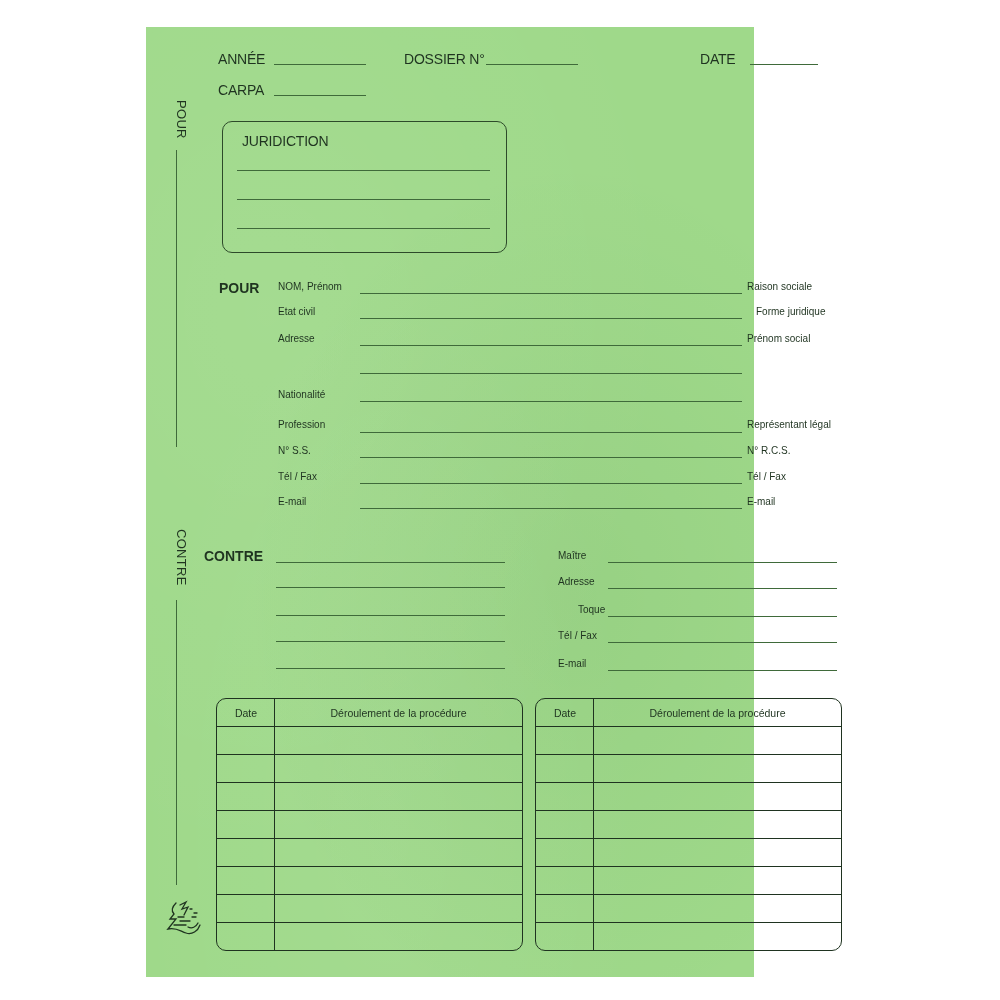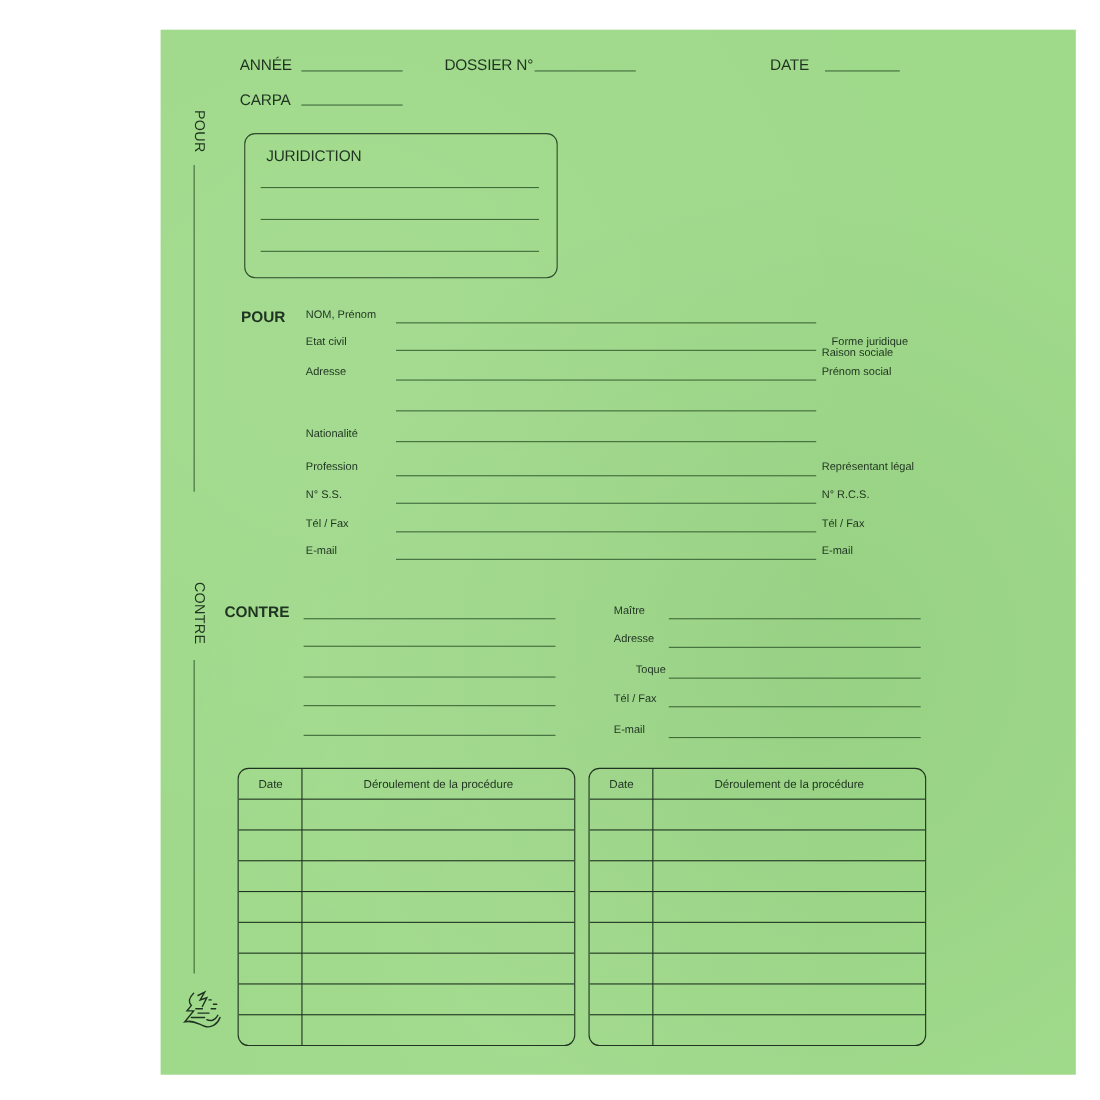--- a/index.html
+++ b/index.html
@@ -3,21 +3,21 @@
   <meta charset="utf-8">
   <style>
     html, body { margin: 0; padding: 0; }
     body {
       width: 1000px; height: 1000px; background: #ffffff;
       position: relative; overflow: hidden;
       font-family: "Liberation Sans", "DejaVu Sans", sans-serif;
       color: #1f3320;
     }
     .folder {
-      position: absolute; left: 146px; top: 27px; width: 832px; height: 950px;
+      position: absolute; left: 146px; top: 27px; width: 608px; height: 950px;
       background: #9fd98a;
       background-image:
         radial-gradient(ellipse at 20% 30%, rgba(255,255,255,0.06), transparent 60%),
         radial-gradient(ellipse at 70% 60%, rgba(0,60,0,0.05), transparent 55%),
         radial-gradient(ellipse at 40% 85%, rgba(255,255,255,0.05), transparent 50%);
     }
     .abs { position: absolute; }
     .lbl { position: absolute; font-size: 14px; letter-spacing: -0.2px; white-space: nowrap; }
     .lbl-sm { position: absolute; font-size: 10px; white-space: nowrap; }
     .lbl-bold { position: absolute; font-size: 14px; font-weight: bold; white-space: nowrap; }
@@ -67,21 +67,21 @@
     <div class="hline" style="left:14px; top:77px; width:253px;"></div>
     <div class="hline" style="left:14px; top:106px; width:253px;"></div>
   </div>
 
 
   <span class="lbl-bold" style="left:73px; top:253px;">POUR</span>
 
   <div>
     <span class="lbl-sm" style="left:132px; top:254px;">NOM, Prénom</span>
     <div class="hline" style="left:214px; top:266px; width:382px;"></div>
-    <span class="lbl-sm" style="left:601px; top:254px;margin-top:35px;">Raison sociale</span>
+    <span class="lbl-sm" style="left:601px; top:254px;">Raison sociale</span>
   </div>
   <div>
     <span class="lbl-sm" style="left:132px; top:279px;">Etat civil</span>
     <div class="hline" style="left:214px; top:291px; width:382px;"></div>
     <span class="lbl-sm" style="left:610px; top:279px;">Forme juridique</span>
   </div>
   <div>
     <span class="lbl-sm" style="left:132px; top:306px;">Adresse</span>
     <div class="hline" style="left:214px; top:318px; width:382px;"></div>
     <span class="lbl-sm" style="left:601px; top:306px;">Prénom social</span>

